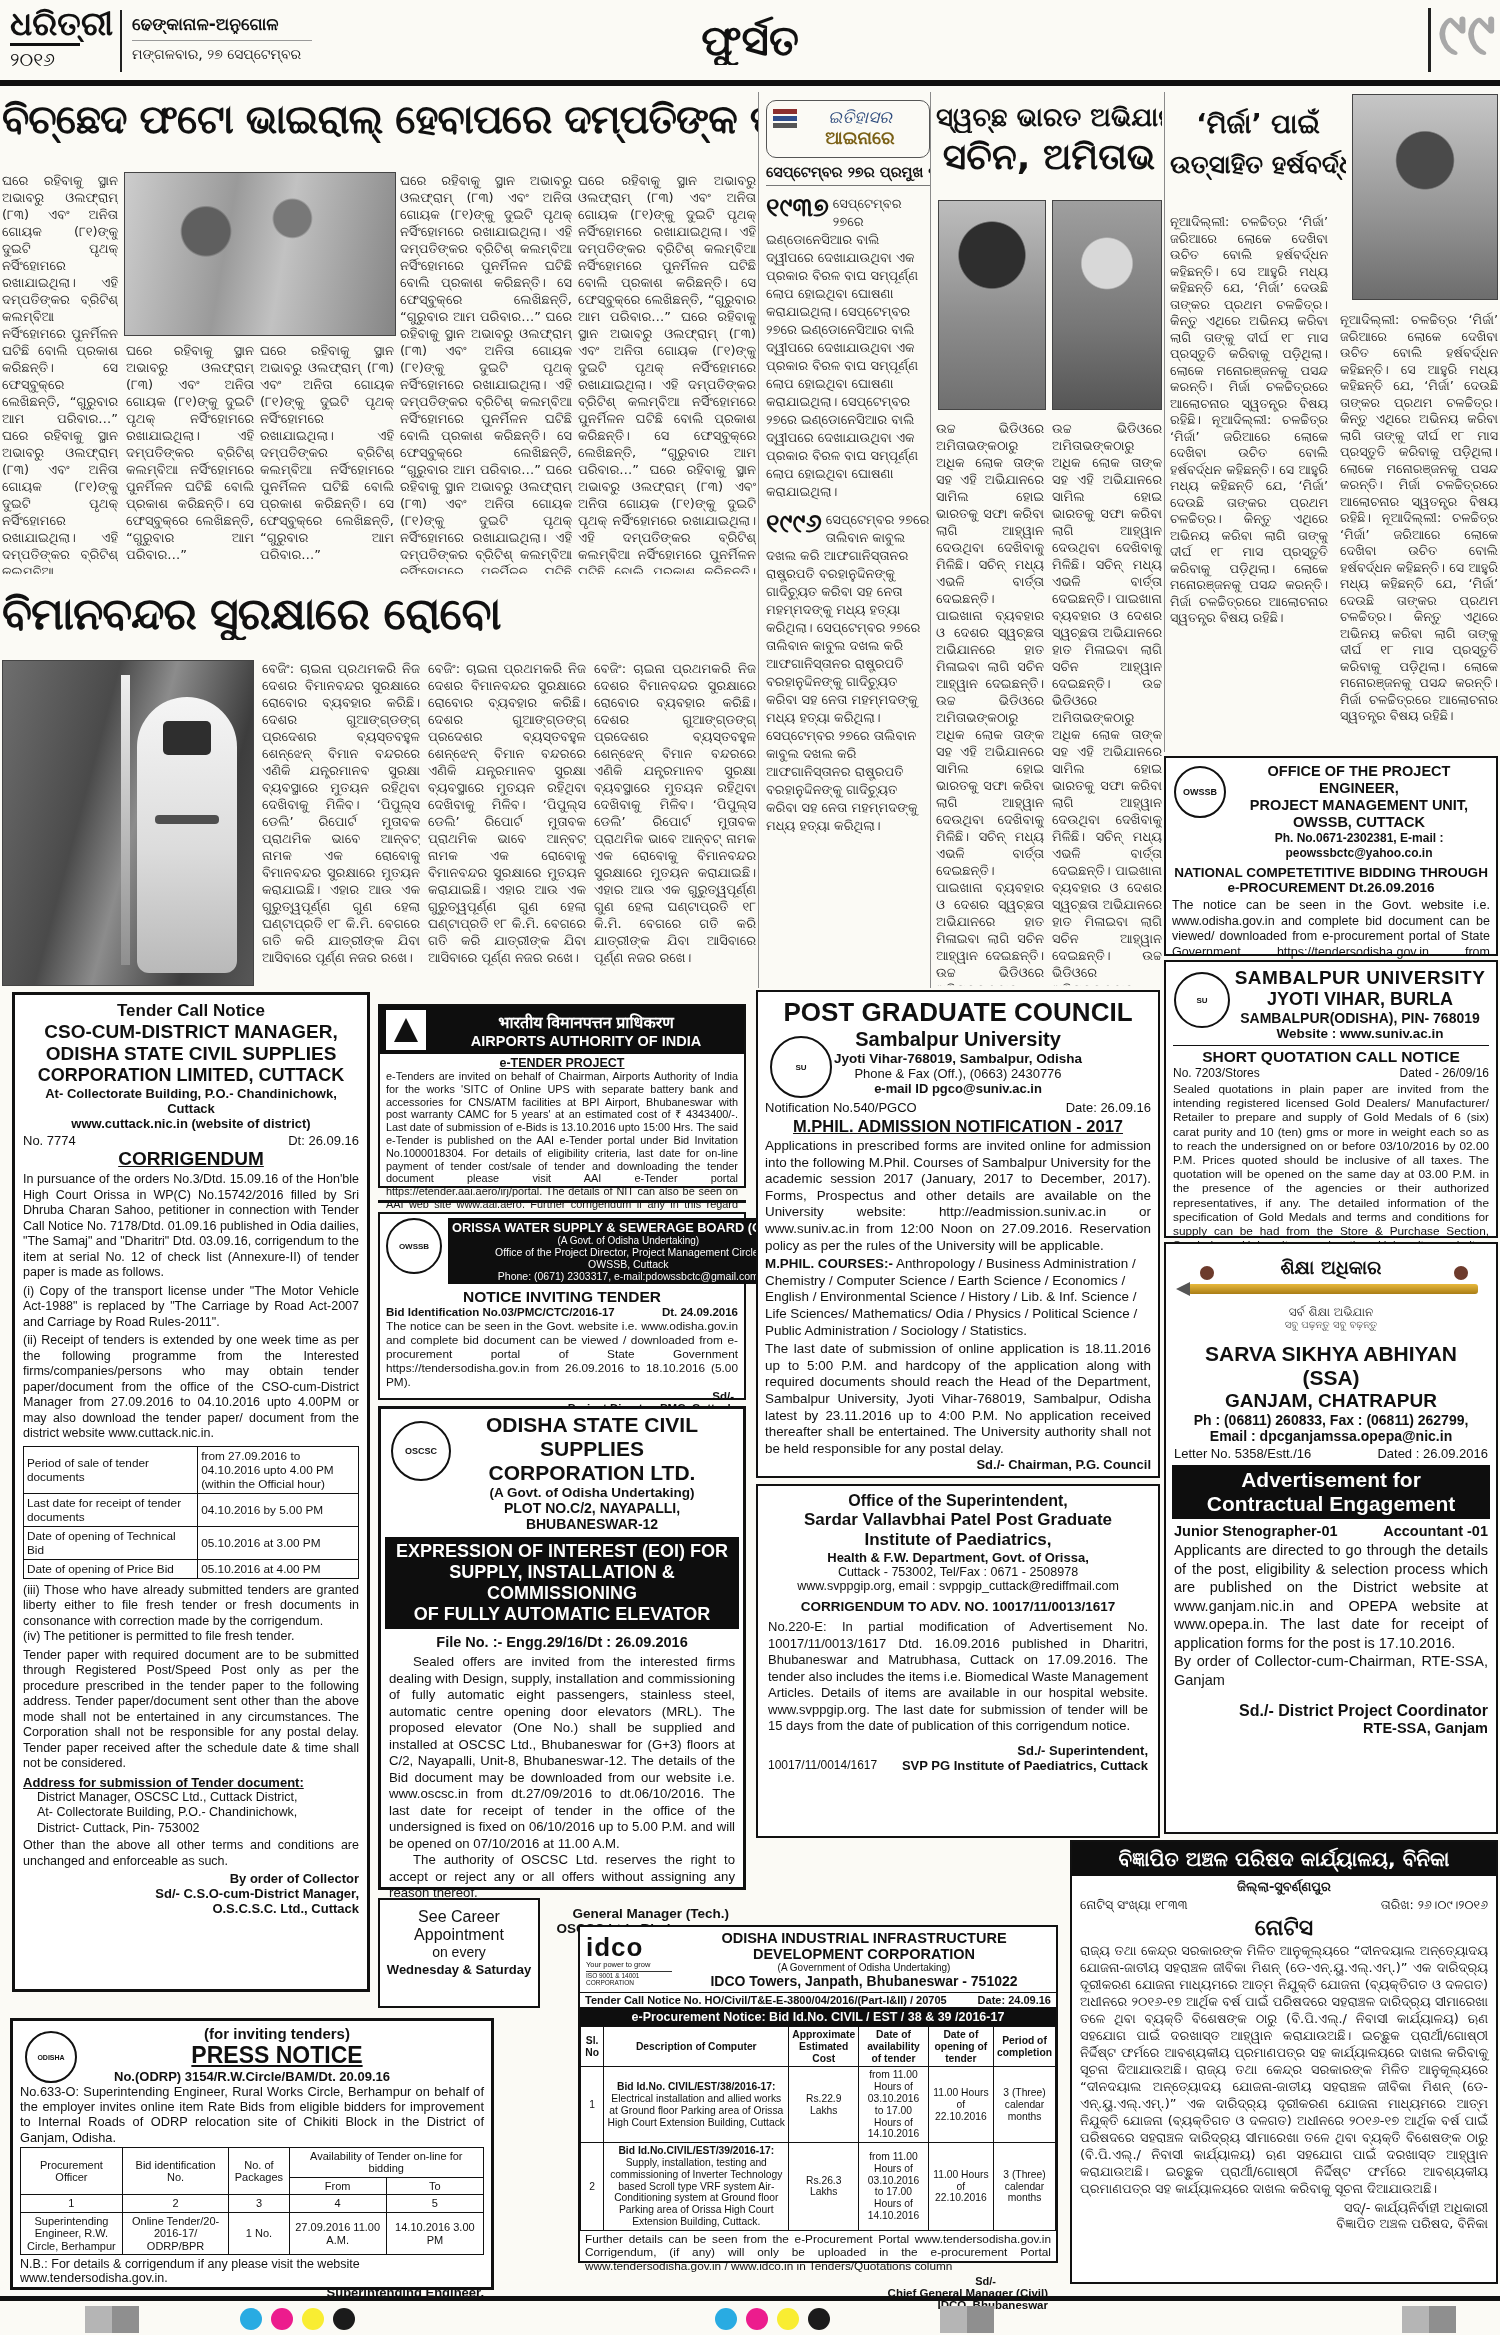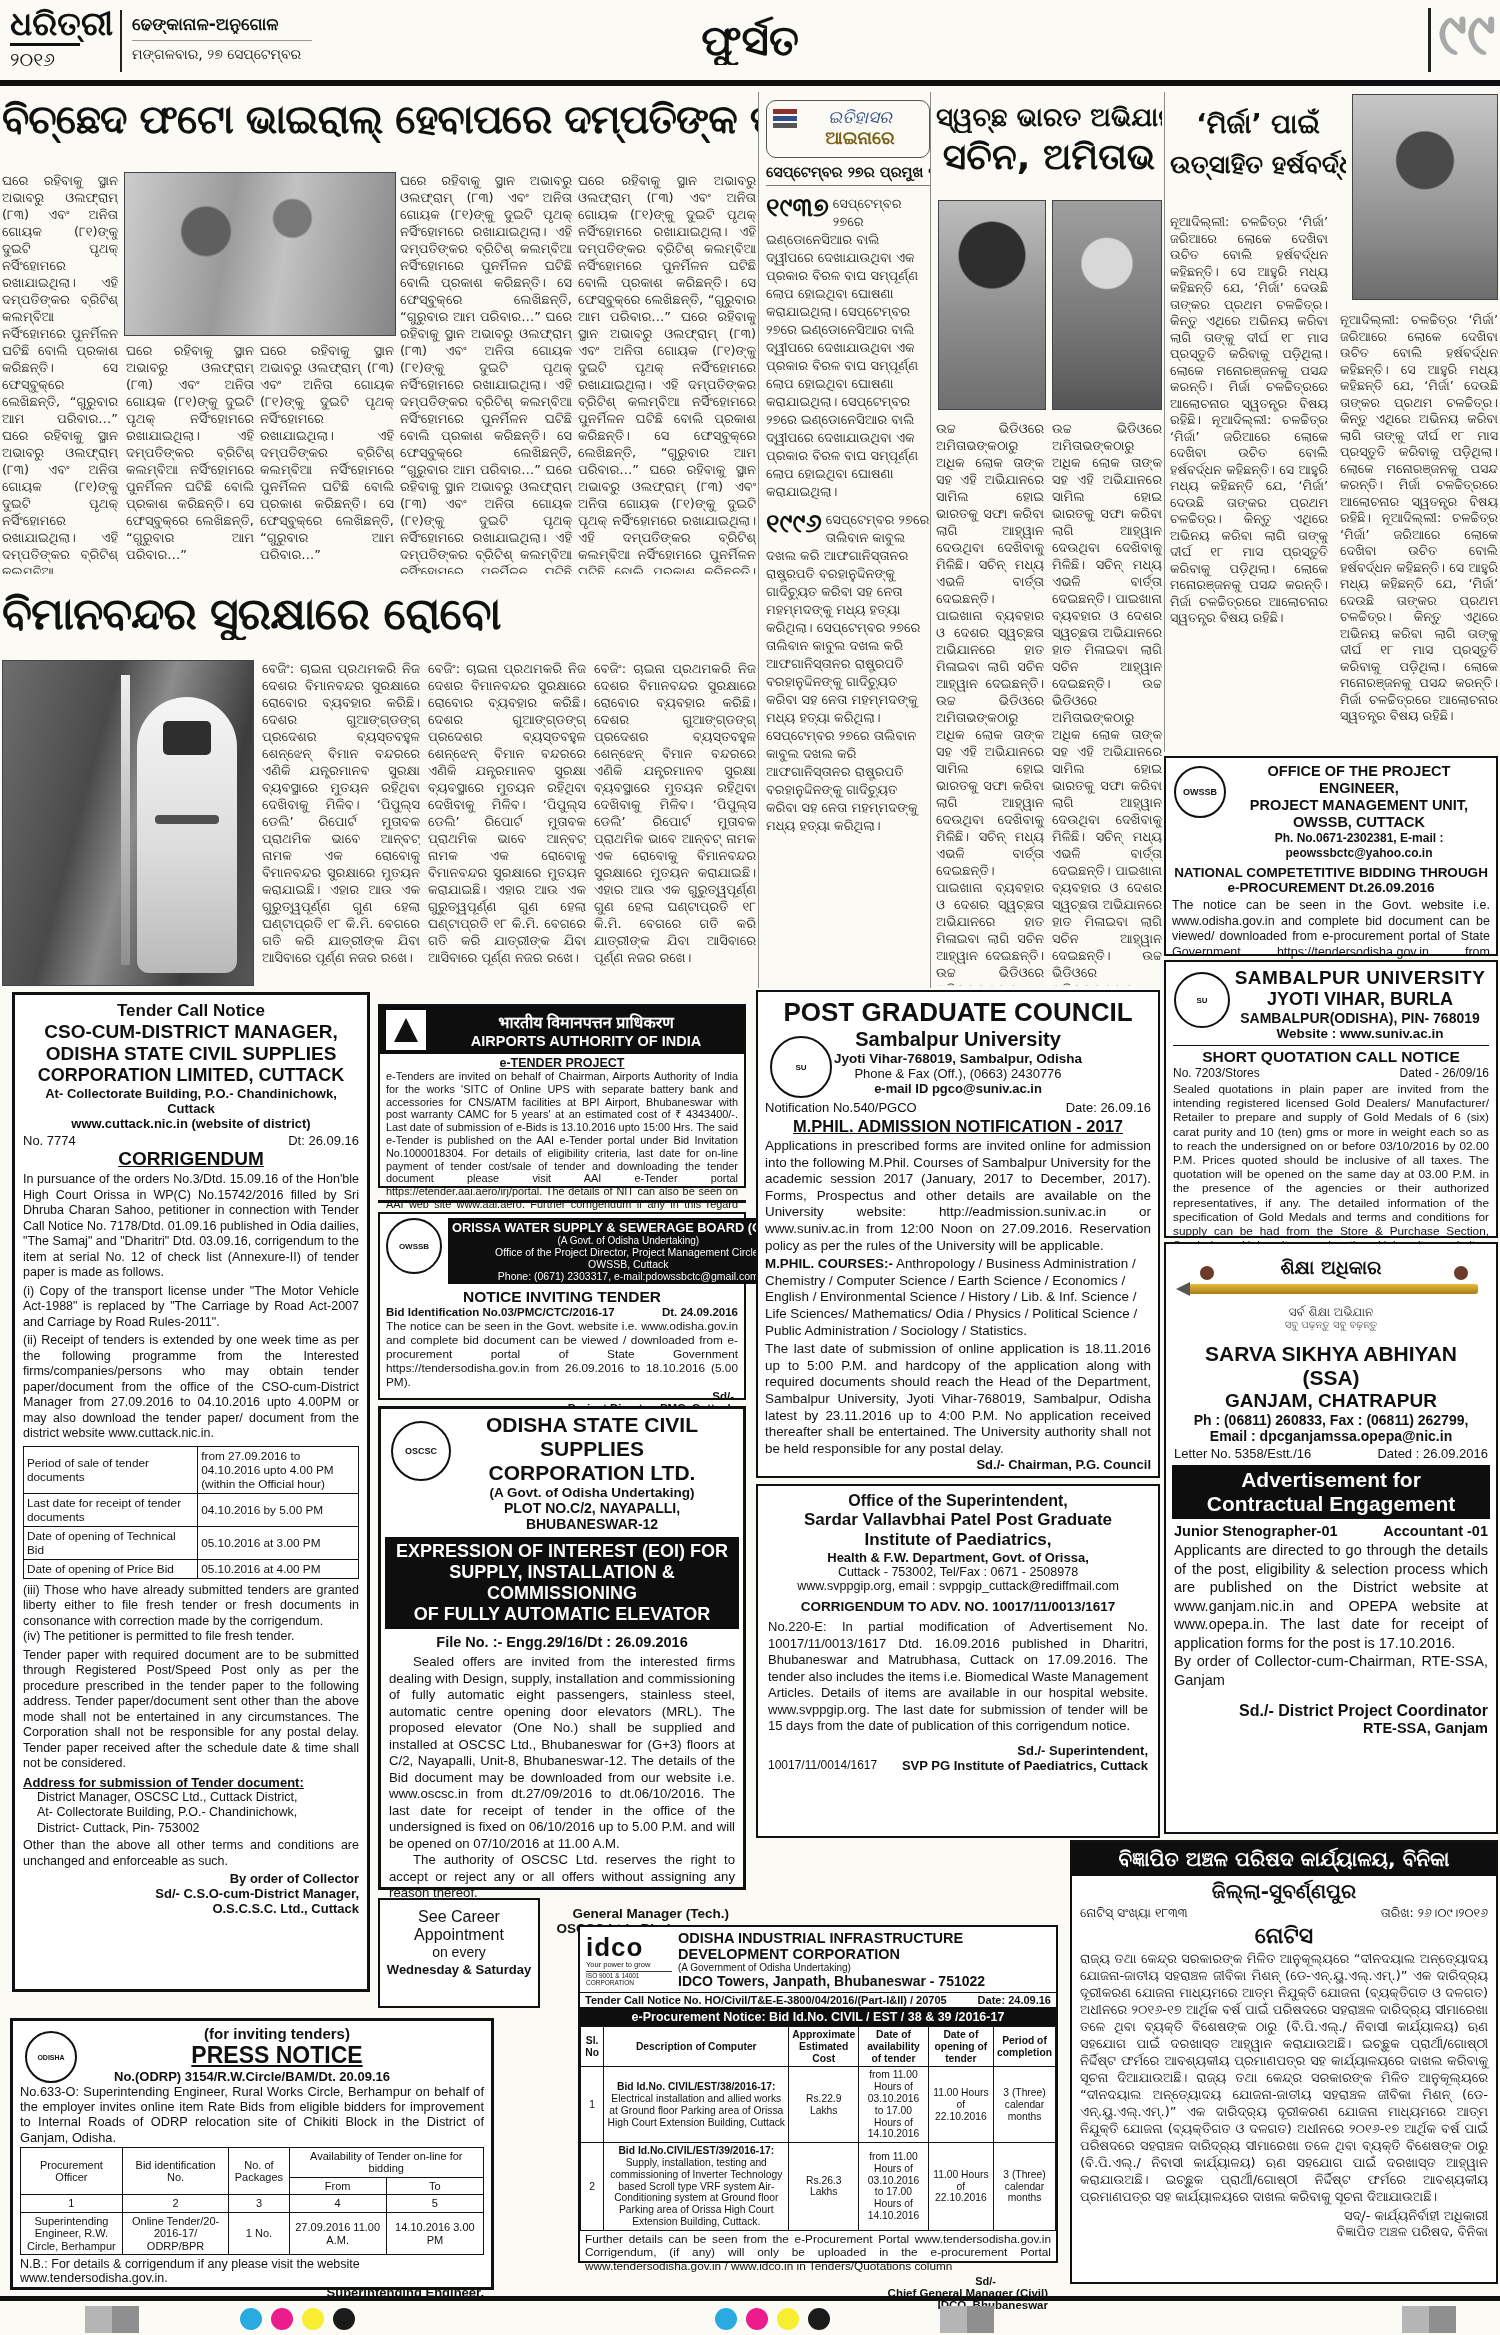--- a/index.html
+++ b/index.html
@@ -160,21 +160,21 @@
       <span>Accountant -01</span>
     </div>
     <div class="just" style="font-size:14.5px;line-height:18.5px">Applicants are directed to go through the details of the post, eligibility &amp; selection process which are published on the District website at www.ganjam.nic.in and OPEPA website at www.opepa.in. The last date for receipt of application forms for the post is 17.10.2016.</div>
     <div class="just" style="font-size:14.5px;line-height:18.5px">By order of Collector-cum-Chairman, RTE-SSA, Ganjam</div>
     <div class="rt b" style="font-size:16px;margin-top:13px">Sd./- District Project Coordinator</div>
     <div class="rt b" style="font-size:14.5px">RTE-SSA, Ganjam</div>
   </div>
 
   <div class="abs box" style="left:1070px;top:1840px;width:428px;height:444px;padding:0 0 6px">
     <div class="bbar odia b ctr nowrap" style="font-size:20px;padding:5px 4px">ବିଜ୍ଞାପିତ ଅଞ୍ଚଳ ପରିଷଦ କାର୍ଯ୍ୟାଳୟ, ବିନିକା</div>
-    <div class="odia b ctr" style="font-size:20px;margin-top:3px">ଜିଲ୍ଲା-ସୁବର୍ଣ୍ଣପୁର</div>
+    <div class="odia b ctr" style="font-size:13px;margin-top:3px">ଜିଲ୍ଲା-ସୁବର୍ଣ୍ଣପୁର</div>
     <div class="odia" style="font-size:12.5px;display:flex;justify-content:space-between;padding:2px 8px">
       <span>ନୋଟିସ୍ ସଂଖ୍ୟା ୧୮୩୩</span>
       <span>ତାରିଖ: ୨୬।୦୯।୨୦୧୬</span>
     </div>
     <div class="odia b ctr" style="font-size:22px">ନୋଟିସ</div>
     <div class="odia just clip" style="font-size:13px;line-height:17px;padding:2px 8px;height:260px">ରାଜ୍ୟ ତଥା କେନ୍ଦ୍ର ସରକାରଙ୍କ ମିଳିତ ଆନୁକୂଲ୍ୟରେ “ଦୀନଦୟାଲ ଅନ୍ତ୍ୟୋଦୟ ଯୋଜନା-ଜାତୀୟ ସହରାଞ୍ଚଳ ଜୀବିକା ମିଶନ୍ (ଡେ-ଏନ୍.ୟୁ.ଏଲ୍.ଏମ୍.)” ଏକ ଦାରିଦ୍ର୍ୟ ଦୂରୀକରଣ ଯୋଜନା ମାଧ୍ୟମରେ ଆତ୍ମ ନିଯୁକ୍ତି ଯୋଜନା (ବ୍ୟକ୍ତିଗତ ଓ ଦଳଗତ) ଅଧୀନରେ ୨୦୧୬-୧୭ ଆର୍ଥିକ ବର୍ଷ ପାଇଁ ପରିଷଦରେ ସହରାଞ୍ଚଳ ଦାରିଦ୍ର୍ୟ ସୀମାରେଖା ତଳେ ଥିବା ବ୍ୟକ୍ତି ବିଶେଷଙ୍କ ଠାରୁ (ବି.ପି.ଏଲ୍./ ନିବାସୀ କାର୍ଯ୍ୟାଳୟ) ଋଣ ସହଯୋଗ ପାଇଁ ଦରଖାସ୍ତ ଆହ୍ୱାନ କରାଯାଉଅଛି। ଇଚ୍ଛୁକ ପ୍ରାର୍ଥୀ/ଗୋଷ୍ଠୀ ନିର୍ଦ୍ଦିଷ୍ଟ ଫର୍ମରେ ଆବଶ୍ୟକୀୟ ପ୍ରମାଣପତ୍ର ସହ କାର୍ଯ୍ୟାଳୟରେ ଦାଖଲ କରିବାକୁ ସୂଚନା ଦିଆଯାଉଅଛି। ରାଜ୍ୟ ତଥା କେନ୍ଦ୍ର ସରକାରଙ୍କ ମିଳିତ ଆନୁକୂଲ୍ୟରେ “ଦୀନଦୟାଲ ଅନ୍ତ୍ୟୋଦୟ ଯୋଜନା-ଜାତୀୟ ସହରାଞ୍ଚଳ ଜୀବିକା ମିଶନ୍ (ଡେ-ଏନ୍.ୟୁ.ଏଲ୍.ଏମ୍.)” ଏକ ଦାରିଦ୍ର୍ୟ ଦୂରୀକରଣ ଯୋଜନା ମାଧ୍ୟମରେ ଆତ୍ମ ନିଯୁକ୍ତି ଯୋଜନା (ବ୍ୟକ୍ତିଗତ ଓ ଦଳଗତ) ଅଧୀନରେ ୨୦୧୬-୧୭ ଆର୍ଥିକ ବର୍ଷ ପାଇଁ ପରିଷଦରେ ସହରାଞ୍ଚଳ ଦାରିଦ୍ର୍ୟ ସୀମାରେଖା ତଳେ ଥିବା ବ୍ୟକ୍ତି ବିଶେଷଙ୍କ ଠାରୁ (ବି.ପି.ଏଲ୍./ ନିବାସୀ କାର୍ଯ୍ୟାଳୟ) ଋଣ ସହଯୋଗ ପାଇଁ ଦରଖାସ୍ତ ଆହ୍ୱାନ କରାଯାଉଅଛି। ଇଚ୍ଛୁକ ପ୍ରାର୍ଥୀ/ଗୋଷ୍ଠୀ ନିର୍ଦ୍ଦିଷ୍ଟ ଫର୍ମରେ ଆବଶ୍ୟକୀୟ ପ୍ରମାଣପତ୍ର ସହ କାର୍ଯ୍ୟାଳୟରେ ଦାଖଲ କରିବାକୁ ସୂଚନା ଦିଆଯାଉଅଛି।</div>
     <div class="odia rt" style="font-size:13px;padding:0 8px">ସଦ୍/- କାର୍ଯ୍ୟନିର୍ବାହୀ ଅଧିକାରୀ</div>
     <div class="odia rt" style="font-size:13px;padding:0 8px">ବିଜ୍ଞାପିତ ଅଞ୍ଚଳ ପରିଷଦ, ବିନିକା</div>
   </div>
 
@@ -330,21 +330,21 @@
     </div>
   </div>
 
   <div class="abs box" style="left:578px;top:1925px;width:480px;height:338px">
     <div style="display:flex;align-items:center;border-bottom:1px solid #111;padding:3px 6px">
       <div style="flex:none;width:86px;margin-right:6px">
         <div class="b" style="font-size:26px;line-height:26px;letter-spacing:1px">idco</div>
         <div style="font-size:7.5px">Your power to grow</div>
         <div style="font-size:6.5px;border-top:1px solid #333;margin-top:2px">ISO 9001 &amp; 14001 CORPORATION</div>
       </div>
-      <div style="flex:1;text-align:left">
+      <div style="flex:1;text-align:center">
         <div class="b nowrap" style="font-size:14.5px">ODISHA INDUSTRIAL INFRASTRUCTURE</div>
         <div class="b nowrap" style="font-size:14.5px">DEVELOPMENT CORPORATION</div>
         <div style="font-size:10px">(A Government of Odisha Undertaking)</div>
         <div class="b nowrap" style="font-size:14px">IDCO Towers, Janpath, Bhubaneswar - 751022</div>
       </div>
     </div>
     <div class="b" style="font-size:11px;display:flex;justify-content:space-between;padding:1px 5px;border-bottom:1px solid #111">
       <span>Tender Call Notice No. HO/Civil/T&amp;E-E-3800/04/2016/(Part-I&amp;II) / 20705</span>
       <span>Date: 24.09.16</span>
     </div>

